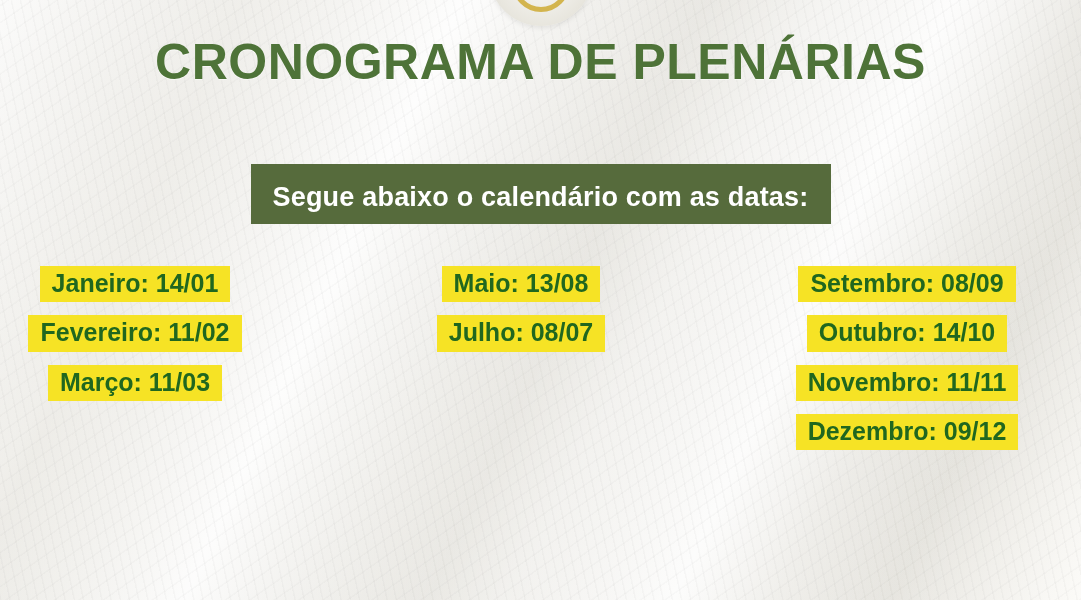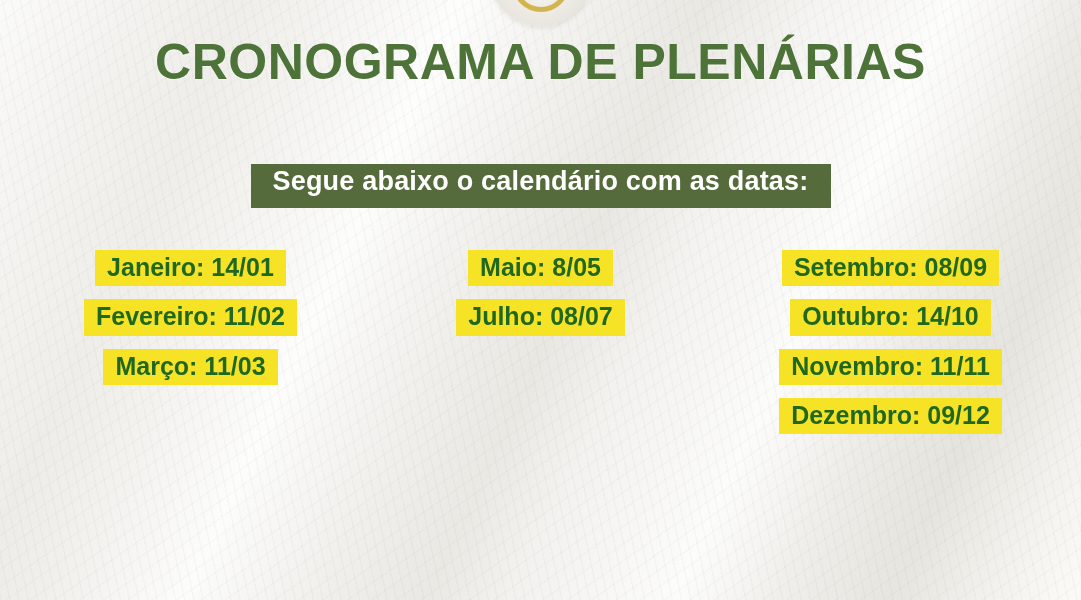--- a/index.html
+++ b/index.html
@@ -85,31 +85,31 @@
     z-index: 2;
     margin-top: 74px;
     text-align: center;
   }
   .subtitle {
     display: inline-block;
     background: #566b3c;
     color: #ffffff;
     font-size: 27px;
     font-weight: bold;
-    padding: 2px 22px 11px 22px;
+    padding: 18px 22px 11px 22px;
     letter-spacing: 0.2px;
   }
 
   .columns {
     position: relative;
     z-index: 2;
     margin-top: 42px;
     display: flex;
-    justify-content: center;
-    gap: 80px;
+    justify-content: flex-start;
+    gap: 116px;
   }
   .column {
     display: flex;
     flex-direction: column;
     align-items: center;
     gap: 13px;
     width: 270px;
   }
   .date-chip {
     display: inline-block;
@@ -141,21 +141,21 @@
 
   <div class="columns">
 
     <div class="column">
       <span class="date-chip">Janeiro: 14/01</span>
       <span class="date-chip">Fevereiro: 11/02</span>
       <span class="date-chip">Março: 11/03</span>
     </div>
 
     <div class="column">
-      <span class="date-chip">Maio: 8/05</span>
+      <span class="date-chip">Maio: 13/08</span>
       <span class="date-chip">Julho: 08/07</span>
     </div>
 
     <div class="column">
       <span class="date-chip">Setembro: 08/09</span>
       <span class="date-chip">Outubro: 14/10</span>
       <span class="date-chip">Novembro: 11/11</span>
       <span class="date-chip">Dezembro: 09/12</span>
     </div>
 

